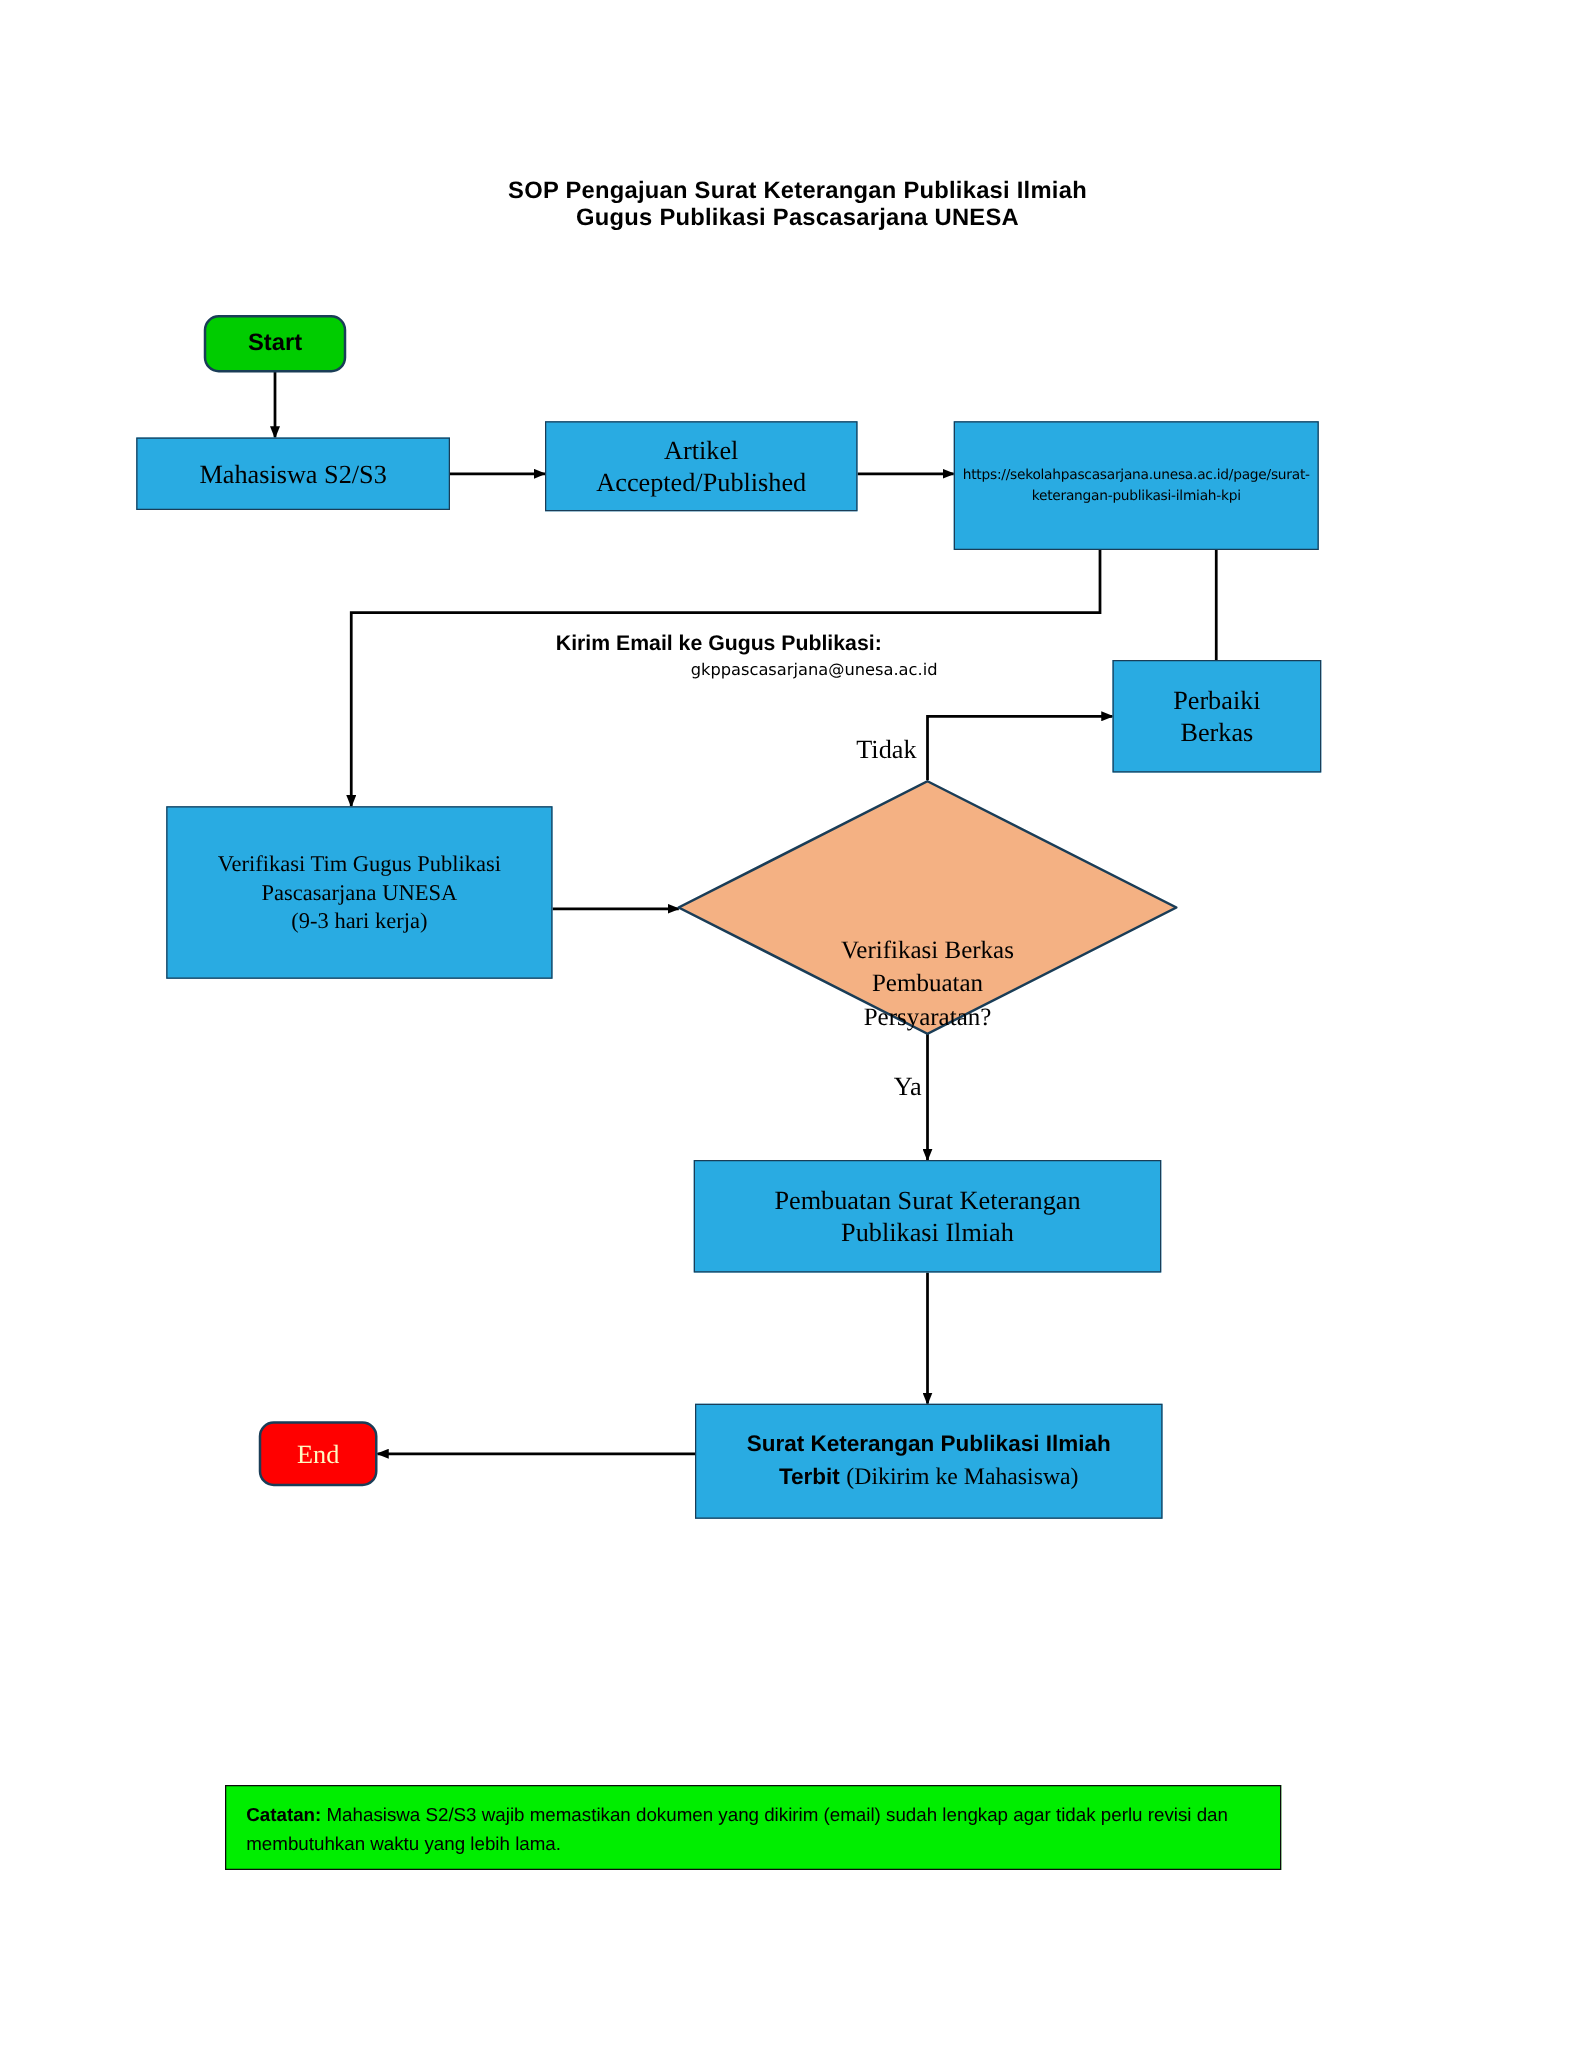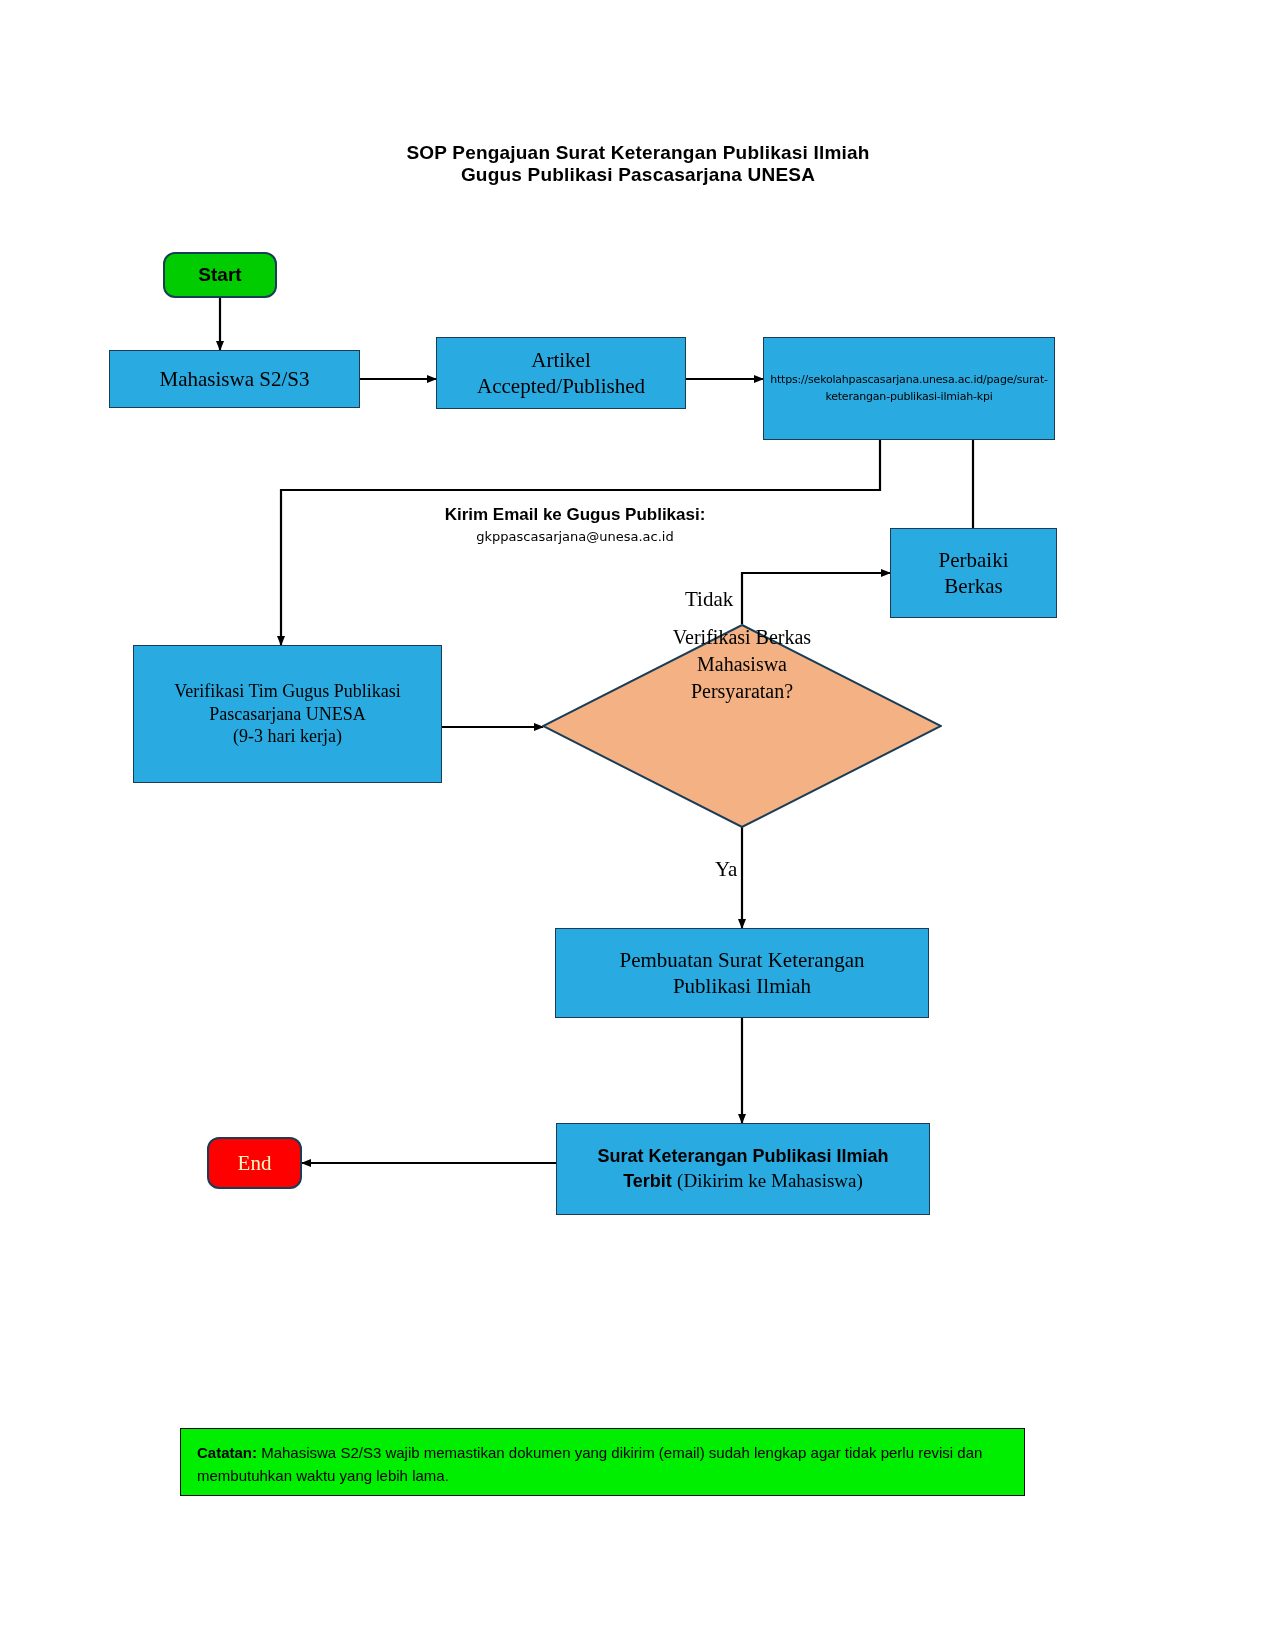--- a/index.html
+++ b/index.html
@@ -72,21 +72,21 @@
   .decision-shape {
     position: absolute;
     left: 0; top: 0;
     width: 100%; height: 100%;
   }
   .decision-text {
     position: absolute;
     left: 0; top: 0;
     width: 100%; height: 100%;
     display: flex;
-    align-items: flex-start;
+    align-items: flex-end;
     justify-content: center;
     text-align: center;
     font-size: 20px;
     line-height: 1.35;
     color: #000000;
   }
   .email-label {
     position: absolute;
     text-align: center;
     color: #000000;
@@ -95,20 +95,21 @@
     font-family: "Liberation Sans", sans-serif;
     font-weight: bold;
     font-size: 17px;
     display: block;
   }
   .email-label .addr {
     font-family: "DejaVu Sans", sans-serif;
     font-size: 13px;
     display: block;
     margin-top: 4px;
+    text-align: right;
   }
   .branch-label {
     position: absolute;
     font-size: 21px;
     color: #000000;
   }
   .note {
     position: absolute;
     box-sizing: border-box;
     background: #00EE00;
@@ -207,21 +208,21 @@
     <span>(9-3 hari kerja)</span>
   </div>
 
   <div class="decision-wrap" style="left:542px; top:624px; width:400px; height:204px;">
     <svg class="decision-shape" viewBox="0 0 400 204" preserveAspectRatio="none">
       <polygon points="200,1 399,102 200,203 1,102" fill="#F4B183" stroke="#1a3d57" stroke-width="2"></polygon>
     </svg>
     <div class="decision-text">
       <div>
         <div>Verifikasi Berkas</div>
-        <div>Mahasiswa</div>
+        <div>Pembuatan</div>
         <div>Persyaratan?</div>
       </div>
     </div>
   </div>
 
   <div class="branch-label" style="left:715px; top:857px;">Ya</div>
 
   <div class="node proc" style="left:555px; top:928px; width:374px; height:90px; flex-direction:column;">
     <span>Pembuatan Surat Keterangan</span>
     <span>Publikasi Ilmiah</span>

